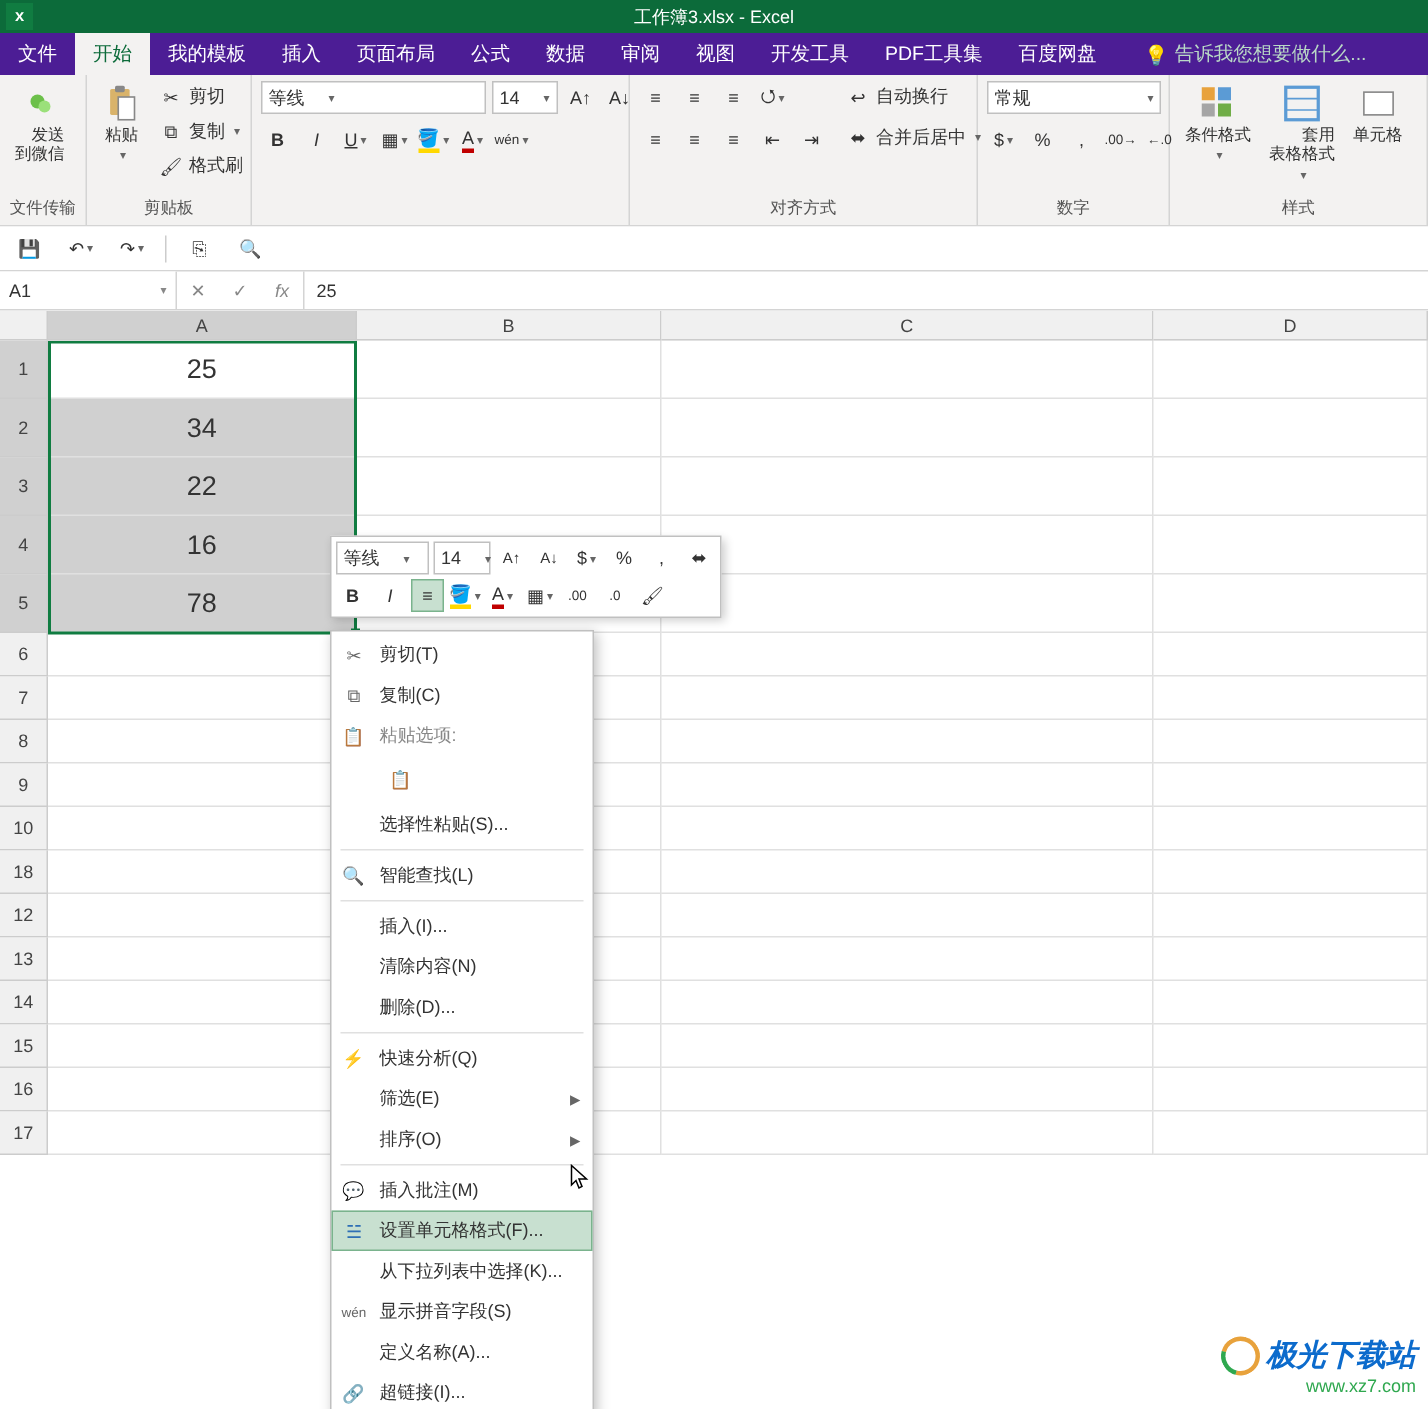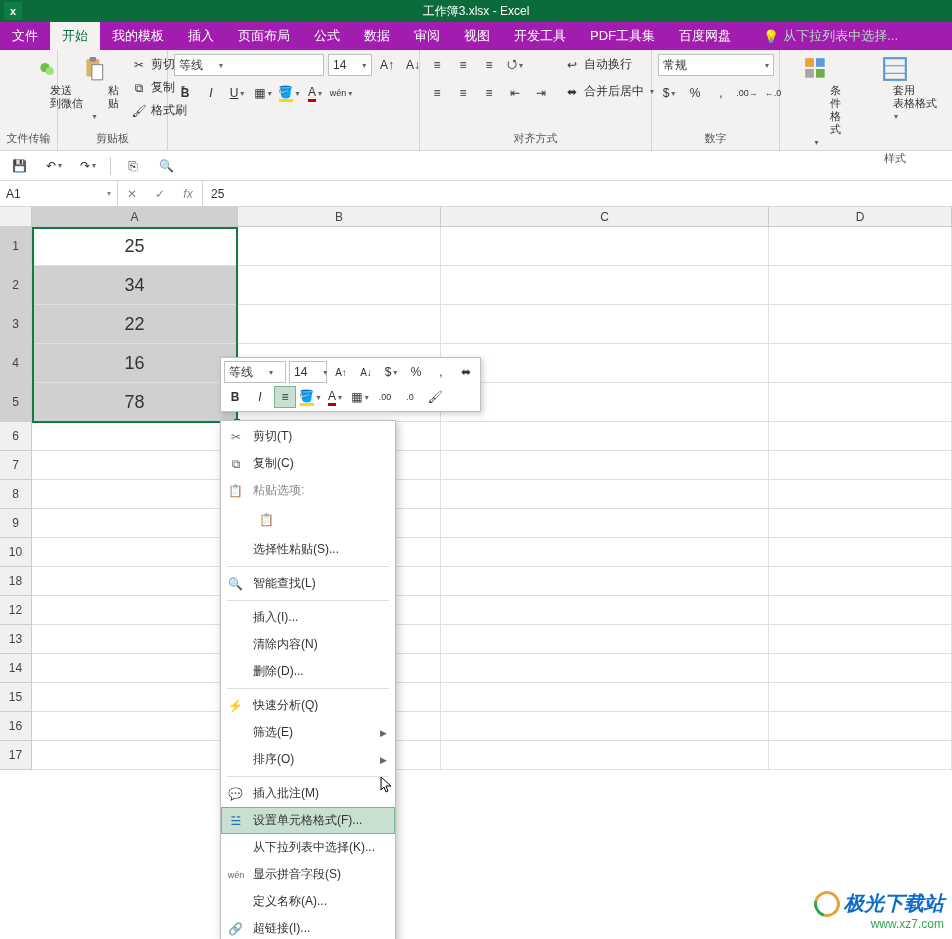--- a/index.html
+++ b/index.html
@@ -1,30 +1,30 @@
 <!DOCTYPE html>
 <html><head>
 <meta charset="utf-8">
 <style>
   * { box-sizing: border-box; margin: 0; padding: 0; }
   body { font-family: "Microsoft YaHei", sans-serif; font-size: 12px; background: #fff; width: 952px; height: 939px; overflow: hidden; color: #333; position: relative; }
   .titlebar { background: #0c6b3a; height: 22px; display: flex; align-items: center; justify-content: center; color: #fff; position: relative; }
   .titlebar .app-icon { position: absolute; left: 4px; top: 2px; width: 18px; height: 18px; background: #107c41; display: flex; align-items: center; justify-content: center; color: #fff; font-size: 11px; font-weight: bold; }
   .titlebar .title-text { color: #fff; font-size: 12px; }
-  .tabs-row { background: #a21caf; height: 28px; display: flex; align-items: stretch; }
+  .tabs-row { background: #4c1d95; height: 28px; display: flex; align-items: stretch; }
   .ribbon-tab { padding: 0 12px; display: flex; align-items: center; color: #fff; font-size: 13px; cursor: pointer; }
   .ribbon-tab.active { background: #f3f2f1; color: #0c6b3a; }
   .tell-me { color: #b9d8c6; margin-left: 8px; display: flex; align-items: center; gap: 4px; }
   .ribbon { background: #f3f2f1; height: 101px; display: flex; border-bottom: 1px solid #d4d4d4; }
   .ribbon-group { border-right: 1px solid #d4d4d4; padding: 4px 6px 0 6px; display: flex; flex-direction: column; justify-content: space-between; }
   .ribbon-group-label { text-align: center; color: #555; font-size: 11px; padding: 2px 0 4px 0; }
   .group-body { display: flex; align-items: flex-start; gap: 4px; flex: 1; }
   .big-btn { display: flex; flex-direction: column; align-items: center; justify-content: flex-start; padding: 2px 4px; gap: 2px; cursor: pointer; }
   .big-btn .icon { width: 26px; height: 26px; display: flex; align-items: center; justify-content: center; }
-  .big-btn .lbl { font-size: 11px; text-align: left; line-height: 13px; margin-left: 40px; }
+  .big-btn .lbl { font-size: 11px; text-align: right; line-height: 13px; }
   .small-btn { display: flex; align-items: center; gap: 4px; padding: 2px 4px; cursor: pointer; white-space: nowrap; }
   .small-icon { width: 16px; height: 16px; display: flex; align-items: center; justify-content: center; }
   .vstack { display: flex; flex-direction: column; gap: 2px; }
   .hstack { display: flex; align-items: center; gap: 4px; }
   .combo { background: #fff; border: 1px solid #c0c0c0; height: 22px; display: flex; align-items: center; padding: 0 4px; gap: 16px; }
   .combo .dd { color: #666; font-size: 8px; }
   .icon-btn { width: 22px; height: 22px; display: flex; align-items: center; justify-content: center; cursor: pointer; border: 1px solid transparent; }
   .icon-btn.sel { background: #c8e0d0; border: 1px solid #7ab38d; }
   .dd-arrow::after { content: "▾"; color: #666; font-size: 8px; margin-left: 2px; }
   .qat { background: #ffffff; height: 30px; border-bottom: 1px solid #d4d4d4; display: flex; align-items: center; padding: 0 8px; gap: 10px; }
@@ -90,21 +90,21 @@
   <div class="ribbon-tab">页面布局</div>
   <div class="ribbon-tab">公式</div>
   <div class="ribbon-tab">数据</div>
   <div class="ribbon-tab">审阅</div>
   <div class="ribbon-tab">视图</div>
   <div class="ribbon-tab">开发工具</div>
   <div class="ribbon-tab">PDF工具集</div>
   <div class="ribbon-tab">百度网盘</div>
   <div class="ribbon-tab tell-me">
     <span>💡</span>
-    <span>从下拉列表中选择...</span>
+    <span>告诉我您想要做什么...</span>
   </div>
 </div>
 
 <div class="ribbon">
 
   <div class="ribbon-group" style="width:58px">
     <div class="group-body">
       <div class="big-btn">
         <div class="icon">
           <svg class="svg-icon" viewBox="0 0 24 24" width="26" height="26">

